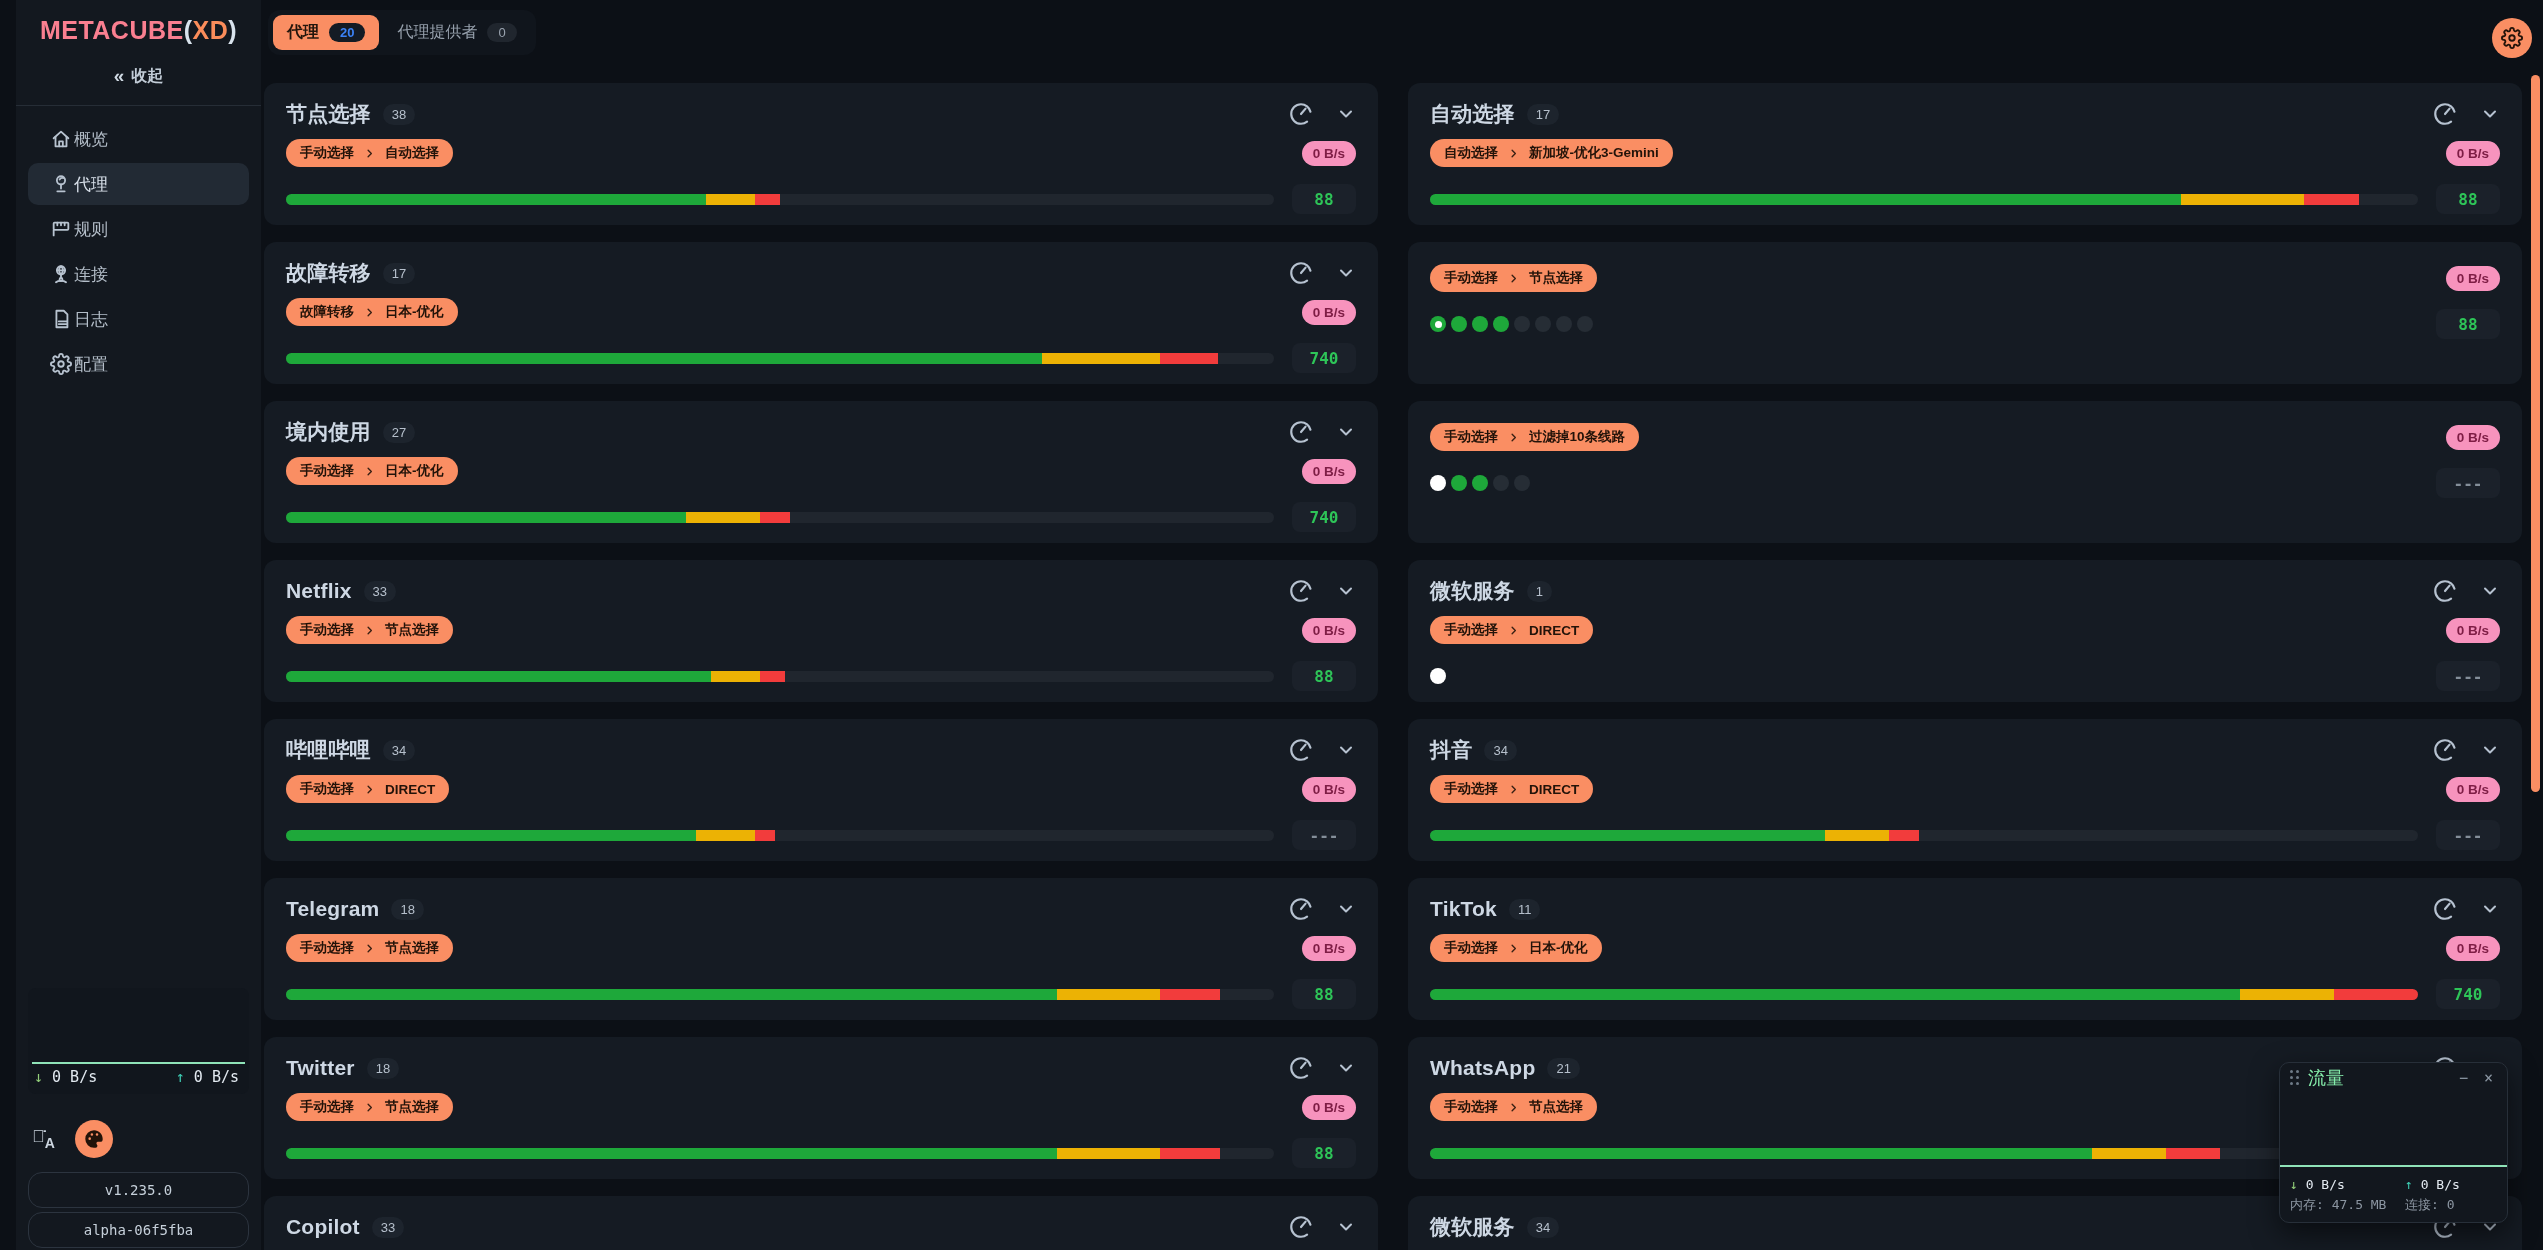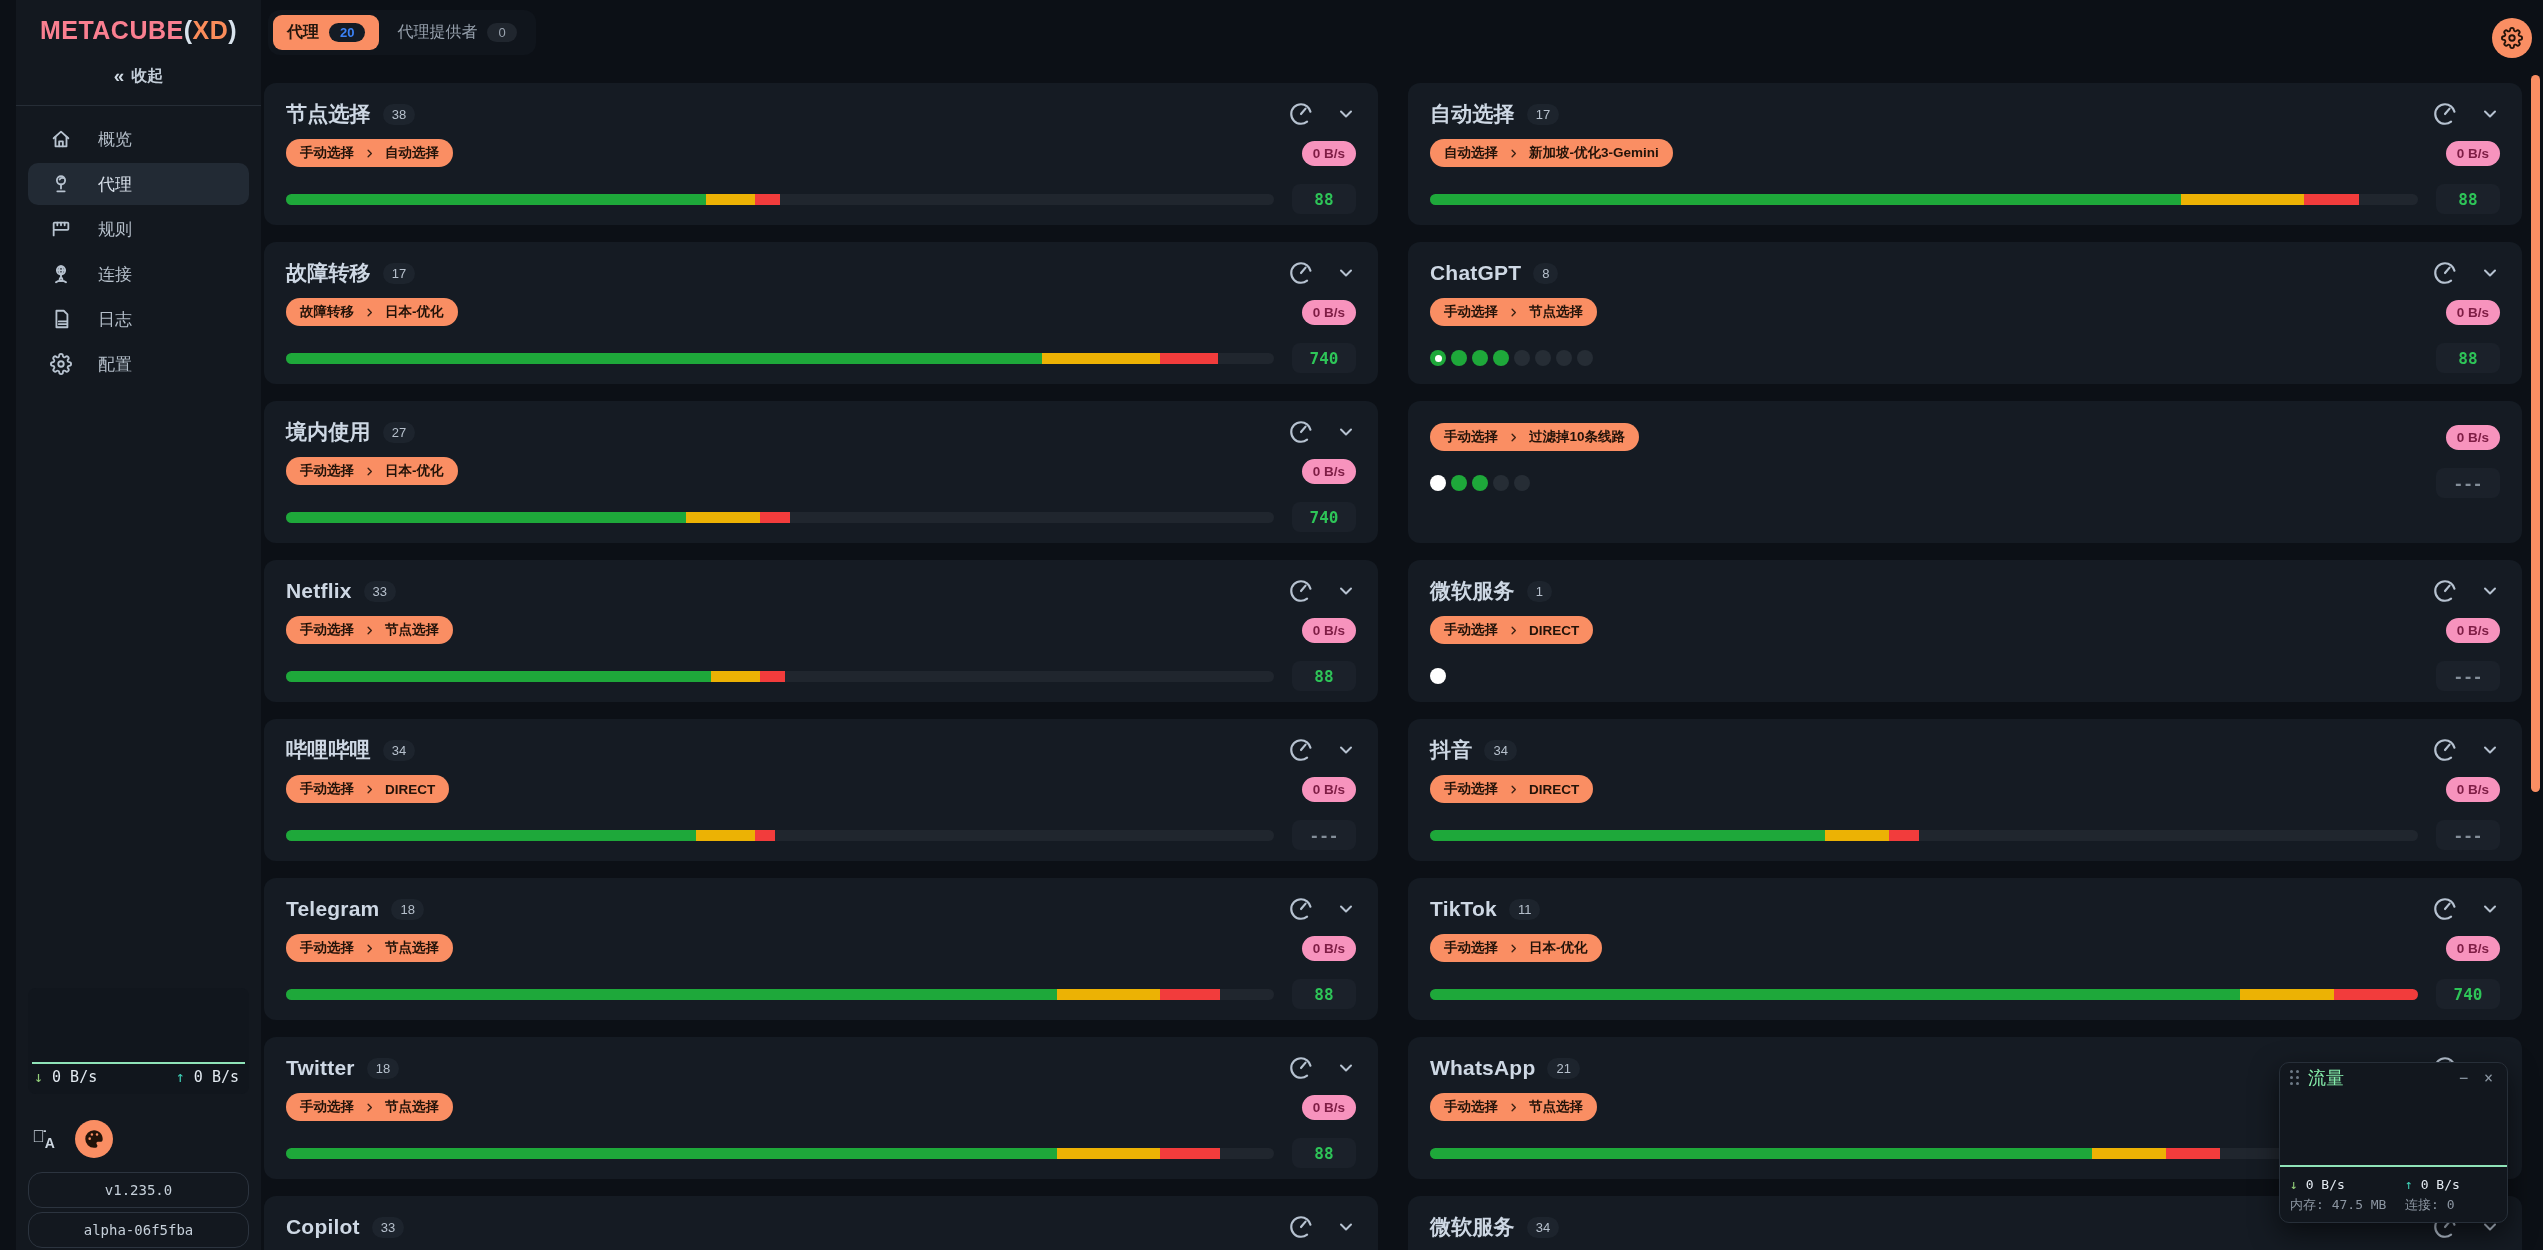--- a/index.html
+++ b/index.html
@@ -18,21 +18,21 @@
   .sidebar{position:absolute;left:16px;top:0;width:245px;height:1250px;background:var(--side);}
   .logo{margin-top:16px;text-align:center;font-size:25px;font-weight:bold;letter-spacing:.5px;}
   .logo .brand{color:#fa7f90;}
   .logo .paren{color:#d9e3ed;}
   .logo .variant{color:#fa8c5a;}
   .collapse{margin:16px auto 0;width:120px;height:30px;display:flex;align-items:center;justify-content:center;gap:10px;
     color:#c3cdd8;font-size:16px;font-weight:bold;cursor:pointer;}
   .collapse .chev{font-size:19px;letter-spacing:-3px;color:#cfd9e3;}
   .side-div{border:none;border-top:1px solid #262d36;margin:14px 0 12px 0;}
   .nav{list-style:none;padding:0 12px;}
-  .nav li{height:42px;margin-bottom:3px;display:flex;align-items:center;gap:26px;padding-left:22px;border-radius:10px;
+  .nav li{height:42px;margin-bottom:3px;display:flex;align-items:center;gap:2px;padding-left:22px;border-radius:10px;
     color:#b4bec9;font-size:17px;cursor:pointer;}
   .nav li.active{background:#222a34;color:#d8e0ea;}
   .nav .nic{width:22px;height:22px;color:#b8c3d0;}
   .traffic-box{position:absolute;left:12px;top:988px;width:221px;height:106px;background:#11161d;border-radius:8px;}
   .spark{position:absolute;left:4px;right:4px;top:8px;height:68px;border-bottom:2px solid var(--line-green);}
   .tstats{position:absolute;left:6px;right:10px;bottom:8px;display:flex;justify-content:space-between;
     font-family:"DejaVu Sans Mono",monospace;font-size:15px;color:#e3eaf1;}
   .tstats .dn .ar{color:#93cf7a;} .tstats .up .ar{color:#3ecfb6;}
   .side-icons{position:absolute;left:16px;top:1120px;display:flex;align-items:center;gap:20px;}
   .lang-btn{color:#cdd6e0;font-size:19px;font-weight:bold;cursor:pointer;display:flex;align-items:flex-start;}
@@ -328,36 +328,20 @@
       <div class="bar">
         <div class="seg g" style="width: 76.5%;"></div>
         <div class="seg y" style="width: 12%;"></div>
         <div class="seg r" style="width: 5.8%;"></div>
       </div>
 
       <span class="lat">740</span>
     </div>
   </article>
     <article class="card">
-    <div class="trow">
-      <span class="ctitle">ChatGPT</span>
-      <span class="ccount">8</span>
-      <span class="tspace"></span>
-      <span class="ic-btn speedo">
-        <svg width="26" height="26" viewBox="0 0 24 24" fill="none" stroke="currentColor" stroke-width="2" stroke-linecap="round">
-            <circle cx="12" cy="12" r="9" stroke-dasharray="46 10.5" stroke-dashoffset="-8"></circle>
-            <path d="M12 12l4.2-5"></path>
-          </svg>
-      </span>
-      <span class="ic-btn">
-        <svg width="20" height="20" viewBox="0 0 24 24" fill="none" stroke="currentColor" stroke-width="2.4" stroke-linecap="round" stroke-linejoin="round">
-            <polyline points="6 9 12 15 18 9"></polyline>
-          </svg>
-      </span>
-    </div>
     <div class="brow">
       <span class="obadge">
         <span>手动选择</span>
         <svg viewBox="0 0 24 24" fill="none" stroke="currentColor" stroke-width="3" stroke-linecap="round" stroke-linejoin="round">
             <polyline points="9 5 16 12 9 19"></polyline>
           </svg>
         <span>节点选择</span>
       </span>
       <span class="bspace"></span>
       <span class="speed">0 B/s</span>

